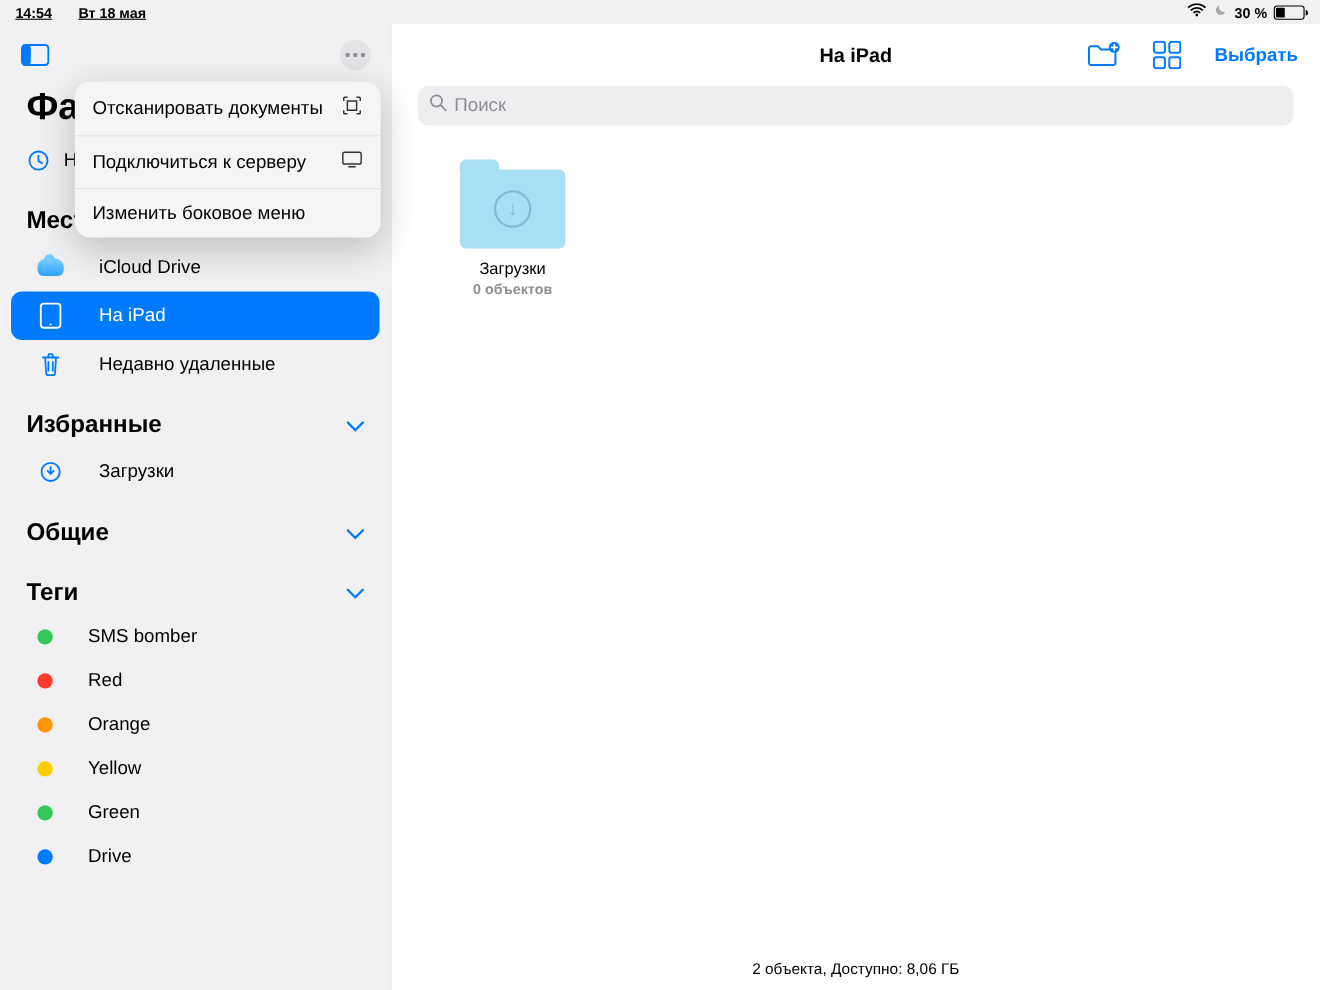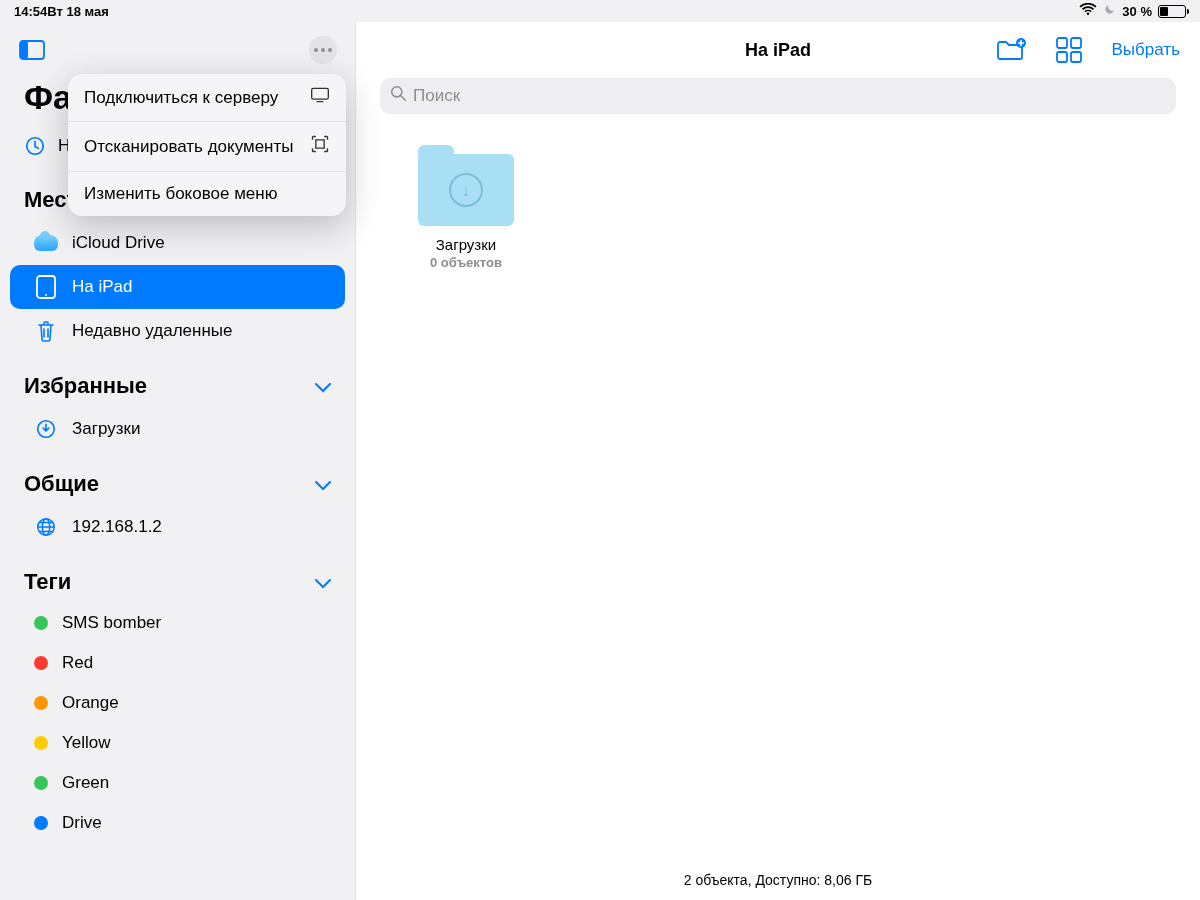--- a/index.html
+++ b/index.html
@@ -1,56 +1,56 @@
 <!DOCTYPE html>
 <html><head>
 <meta charset="utf-8">
 <style>
 * { margin:0; padding:0; box-sizing:border-box; font-family:-apple-system,BlinkMacSystemFont,"Segoe UI",Helvetica,Arial,sans-serif; -webkit-font-smoothing:antialiased; }
 body { width:1200px; height:900px; overflow:hidden; background:#fff; }
 
 .statusbar { position:absolute; top:0; left:0; right:0; height:22px; background:#f1f1f4; display:flex; align-items:center; justify-content:space-between; padding:0 14px; font-size:13px; font-weight:600; }
-.statusbar .left { display:flex; gap:0; }
+.statusbar .left { display:flex; gap:24px;text-decoration:underline; }
 .statusbar .right { display:flex; align-items:center; gap:6px; }
 .wifi { width:18px; height:13px; }
 .moon { width:13px; height:13px; }
 .batt { width:28px; height:13px; border:1.3px solid #000; border-radius:3px; position:relative; }
 .batt::after { content:""; position:absolute; right:-3.5px; top:3px; width:2px; height:5px; background:#000; border-radius:0 2px 2px 0; }
 .batt .fill { position:absolute; left:1px; top:1px; bottom:1px; width:30%; background:#000; border-radius:1px; }
 
 .sidebar { position:absolute; top:22px; left:0; width:356px; height:878px; background:#f1f1f4; border-right:1px solid #e4e4e7; overflow:hidden; }
 .sb-toolbar { height:56px; display:flex; align-items:center; justify-content:space-between; padding:0 18px; }
 .toolbtn { width:28px; height:28px; display:flex; align-items:center; justify-content:center; color:#007aff; border-radius:6px; cursor:pointer; }
 .toolbtn.more { background:#e4e4e7; color:#8e8e93; border-radius:50%; }
 .sb-title { font-size:34px; font-weight:700; padding:0 24px 8px; }
 .sb-recent { display:flex; align-items:center; gap:12px; padding:10px 24px; font-size:17px; color:#000; }
 .sb-recent .ico { color:#007aff; width:22px; height:22px; display:flex; align-items:center; justify-content:center; }
 
 .section-head { display:flex; align-items:center; justify-content:space-between; padding:20px 24px 8px; font-size:22px; font-weight:700; }
 .chev { color:#007aff; cursor:pointer; }
-.item-row { display:flex; align-items:center; gap:14px; padding:10px 14px 10px 24px; font-size:17px; border-radius:10px; margin:0 10px; cursor:pointer; }
+.item-row { display:flex; align-items:center; gap:32px; padding:10px 14px 10px 24px; font-size:17px; border-radius:10px; margin:0 10px; cursor:pointer; }
 .item-row .ico { width:24px; height:24px; display:flex; align-items:center; justify-content:center; }
 .item-row.selected { background:#007aff; color:#fff; }
 .item-row.selected .ico { color:#fff; }
 .ico.blue { color:#007aff; }
 .tag-dot { width:14px; height:14px; border-radius:50%; }
 .cloud-ic { width:24px; height:16px; background:linear-gradient(#7bd1ff,#2ea1ff); border-radius:8px 8px 6px 6px; position:relative; }
 .cloud-ic::before { content:""; position:absolute; width:10px; height:10px; background:linear-gradient(#7bd1ff,#6cc4ff); border-radius:50%; top:-4px; left:6px; }
 
 .popover { position:absolute; top:74px; left:68px; width:278px; background:#f5f5f7; border-radius:14px; box-shadow:0 10px 35px rgba(0,0,0,0.22); overflow:hidden; z-index:10; }
 .pop-item { display:flex; align-items:center; justify-content:space-between; padding:12px 16px; font-size:17px; cursor:pointer; }
 .pop-item + .pop-item { border-top:1px solid #e0e0e3; }
 .pop-item .pi-ic { color:#555; }
 
 .main { position:absolute; top:22px; left:356px; right:0; height:878px; background:#fff; }
 .m-head { height:56px; display:flex; align-items:center; padding:0 20px; position:relative; }
 .m-title { position:absolute; left:50%; transform:translateX(-50%); font-size:18px; font-weight:700; }
 .m-actions { margin-left:auto; display:flex; align-items:center; gap:30px; color:#007aff; }
 .m-actions .act { cursor:pointer; display:flex; align-items:center; }
-.m-select { font-size:17px; font-weight:400; }
+.m-select { font-size:17px; font-weight:700; }
 
 .searchbar { margin:0 24px; height:36px; background:#eeeef0; border-radius:10px; display:flex; align-items:center; gap:6px; padding:0 10px; color:#8e8e93; font-size:17px; }
 
 .grid { display:flex; gap:60px; padding:40px 60px; }
 .folder { width:100px; text-align:center; cursor:pointer; }
 .folder-ic { width:96px; height:72px; background:#a8dff4; border-radius:6px; position:relative; margin:0 auto 10px; }
 .folder-ic::before { content:""; position:absolute; top:-9px; left:0; width:36px; height:12px; background:#a8dff4; border-radius:6px 6px 0 0; }
 .folder-ic.dl::after { content:""; position:absolute; top:50%; left:50%; width:30px; height:30px; border:2.2px solid #7cbdd7; border-radius:50%; transform:translate(-50%,-50%); }
 .folder-ic.dl .arrow { position:absolute; top:50%; left:50%; transform:translate(-50%,-50%); color:#7cbdd7; font-size:18px; }
 .folder-ic.pages .thumb { position:absolute; top:12px; left:26px; width:46px; height:46px; background:#ff9500; display:flex; align-items:center; justify-content:center; }
@@ -156,30 +156,20 @@
       </span>
     <span>Загрузки</span>
   </div>
 
   <div class="section-head">
     <span>Общие</span>
     <span class="chev"><svg width="16" height="10" viewBox="0 0 16 10">
           <path d="M1 1l7 7 7-7" stroke="#007aff" stroke-width="2" fill="none" stroke-linecap="round"></path>
         </svg></span>
   </div>
-  <div class="item-row">
-    <span class="ico blue">
-        <svg width="22" height="22" viewBox="0 0 24 24">
-          <circle cx="12" cy="12" r="9" fill="none" stroke="#007aff" stroke-width="1.6"></circle>
-          <ellipse cx="12" cy="12" rx="4" ry="9" fill="none" stroke="#007aff" stroke-width="1.6"></ellipse>
-          <path d="M3 12h18M4 7h16M4 17h16" stroke="#007aff" stroke-width="1.6"></path>
-        </svg>
-      </span>
-    <span>192.168.1.2</span>
-  </div>
 
   <div class="section-head">
     <span>Теги</span>
     <span class="chev"><svg width="16" height="10" viewBox="0 0 16 10">
           <path d="M1 1l7 7 7-7" stroke="#007aff" stroke-width="2" fill="none" stroke-linecap="round"></path>
         </svg></span>
   </div>
   <div id="tags-container">
       <div class="item-row">
         <span class="tag-dot" style="background: rgb(52, 199, 89);"></span>
@@ -202,31 +192,31 @@
         <span>Green</span>
       </div>
       <div class="item-row">
         <span class="tag-dot" style="background: rgb(0, 122, 255);"></span>
         <span>Drive</span>
       </div>
     </div>
 </div>
 
 <div class="popover">
+  <div class="pop-item">
+    <span>Отсканировать документы</span>
+    <span class="pi-ic"><svg width="20" height="20" viewBox="0 0 24 24">
+          <path d="M3 7V4a1 1 0 011-1h3M21 7V4a1 1 0 00-1-1h-3M3 17v3a1 1 0 001 1h3M21 17v3a1 1 0 01-1 1h-3M7 7h10v10H7z" stroke="#333" stroke-width="1.6" fill="none"></path>
+        </svg></span>
+  </div>
   <div class="pop-item">
     <span>Подключиться к серверу</span>
     <span class="pi-ic"><svg width="20" height="18" viewBox="0 0 24 20">
           <rect x="2" y="2" width="20" height="13" rx="2" stroke="#333" stroke-width="1.6" fill="none"></rect>
           <path d="M8 18h8" stroke="#333" stroke-width="1.6"></path>
-        </svg></span>
-  </div>
-  <div class="pop-item">
-    <span>Отсканировать документы</span>
-    <span class="pi-ic"><svg width="20" height="20" viewBox="0 0 24 24">
-          <path d="M3 7V4a1 1 0 011-1h3M21 7V4a1 1 0 00-1-1h-3M3 17v3a1 1 0 001 1h3M21 17v3a1 1 0 01-1 1h-3M7 7h10v10H7z" stroke="#333" stroke-width="1.6" fill="none"></path>
         </svg></span>
   </div>
   <div class="pop-item">
     <span>Изменить боковое меню</span>
     <span class="pi-ic"></span>
   </div>
 </div>
 
 <div class="main">
   <div class="m-head">

